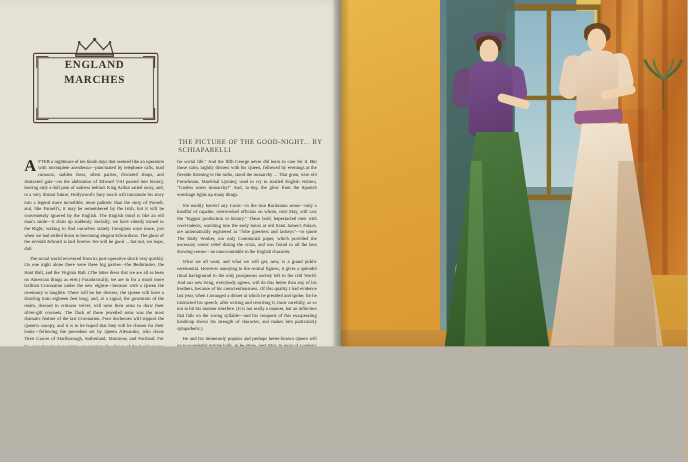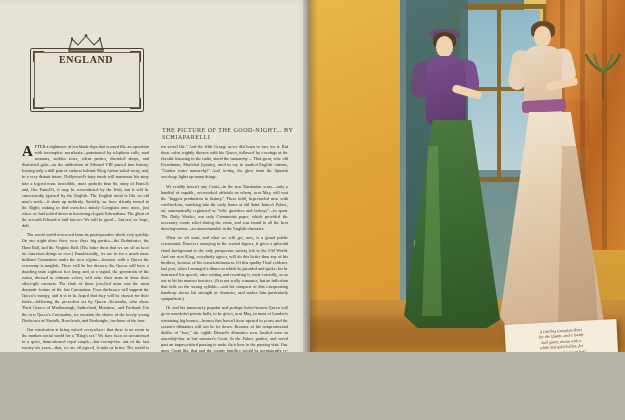--- a/index.html
+++ b/index.html
@@ -3,21 +3,21 @@
 <meta charset="utf-8">
 <style>
   html, body {
     margin: 0;
     padding: 0;
     background: #b8b3a8;
   }
   .page {
     position: relative;
     width: 625px;
-    height: 352px;
+    height: 315px;
     overflow: hidden;
     font-family: "Liberation Serif", serif;
     background: #c9c4b8;
   }
   
   .left-page {
     position: absolute;
     left: 0; top: 0;
     width: 310px; height: 420px;
     background: #e7e2d6;
@@ -335,20 +335,21 @@
           </svg>
         </div>
         <div class="title-frame">
           <span class="corner-orn" style="left:2px;top:2px;"></span>
           <span class="corner-orn" style="right:2px;top:2px;transform:rotate(90deg);"></span>
           <span class="corner-orn" style="left:2px;bottom:2px;transform:rotate(-90deg);"></span>
           <span class="corner-orn" style="right:2px;bottom:2px;transform:rotate(180deg);"></span>
         </div>
         <div class="title-text">
           <span class="title-line">ENGLAND</span>
+          <span class="title-line">MARCHES</span>
         </div>
       </div>
 
       <div class="subtitle">THE PICTURE OF THE GOOD-NIGHT... BY SCHIAPARELLI</div>
 
       <div class="body-cols">
         <p class="first"><span class="dropcap">A</span><span>FTER a nightmare of ten blank days that seemed like an operation with incomplete anesthesia—punctuated by telephone calls, mad rumours, sudden fears, silent parties, thwarted shops, and distracted gala—on the abdication of Edward VIII passed into history, leaving only a dull pain of sadness behind. King Arthur sailed away, and, in a very distant future, Hollywood's fairy touch will transmute his story into a legend more incredible, more pathetic than the story of Parnell; and, like Parnell's, it may be remembered by the Irish, but it will be conveniently ignored by the English. The English mind is like an old man's smile—it shuts up suddenly. Socially, we have silently turned to the Right; waking to find ourselves stately Georgians once more, just when we had settled down to becoming elegant Edwardians. The ghost of the seventh Edward is laid forever. We will be good ... but not, we hope, dull.</span></p>
         <p><span>The social world recovered from its post-operative shock very quickly. On one night alone there were three big parties—the Bedminster, the Hunt Ball, and the Virginia Ball. (The latter dress that we are all as keen on American things as ever.) Paradoxically, we are in for a much more brilliant Coronation under the new régime—because with a Queen the ceremony is tangible. There will be her dresses; the Queen will have a dazzling train eighteen feet long; and, at a signal, the gowntrain of the realm, dressed in crimson velvet, will raise their arms to draw their silver-gilt coronets. The flash of those jewelled arms was the most dramatic feature of the last Coronation. Four duchesses will support the Queen's canopy, and it is to be hoped that they will be chosen for their looks—following the precedent set by Queen Alexandra, who chose Their Graces of Marlborough, Sutherland, Montrose, and Portland. For the new Queen's Coronation, we mention the choice of the lovely young Duchesses of Norfolk, Buccleuch, and Roxburghe, for those of the four.</span></p>
         <p><span>Our conclusion is being voiced everywhere; that there is no room in the modern social world for a "King's set." We have been so accustomed to a quiet, domesticated royal couple—but twenty-five out of the last twenty-six years—that, we are all agreed, it suits us better. The world is looking for any privileged "smart set," and events can.</span></p>
         <p><span>Throughout his life, the spot-light has played else-where than on our new King; yet he is not the first figure that his father was when he succeeded to the throne. I remember curious aged, but gallant Edwardian assets, with pain, saying, "It's going to be a dull reign—sadness don't care for social life." And the fifth George never did learn to care for it. But those calm, nightly dinners with his Queen, followed by evenings at the fireside listening to the radio, stood the monarchy ... That great, wise old Frenchman, Maréchal Lyautey, used to cry to startled English visitors, "Garden water monarchy!" And, to-day, the glow from the Spanish wreckage lights up many things.</span></p>

